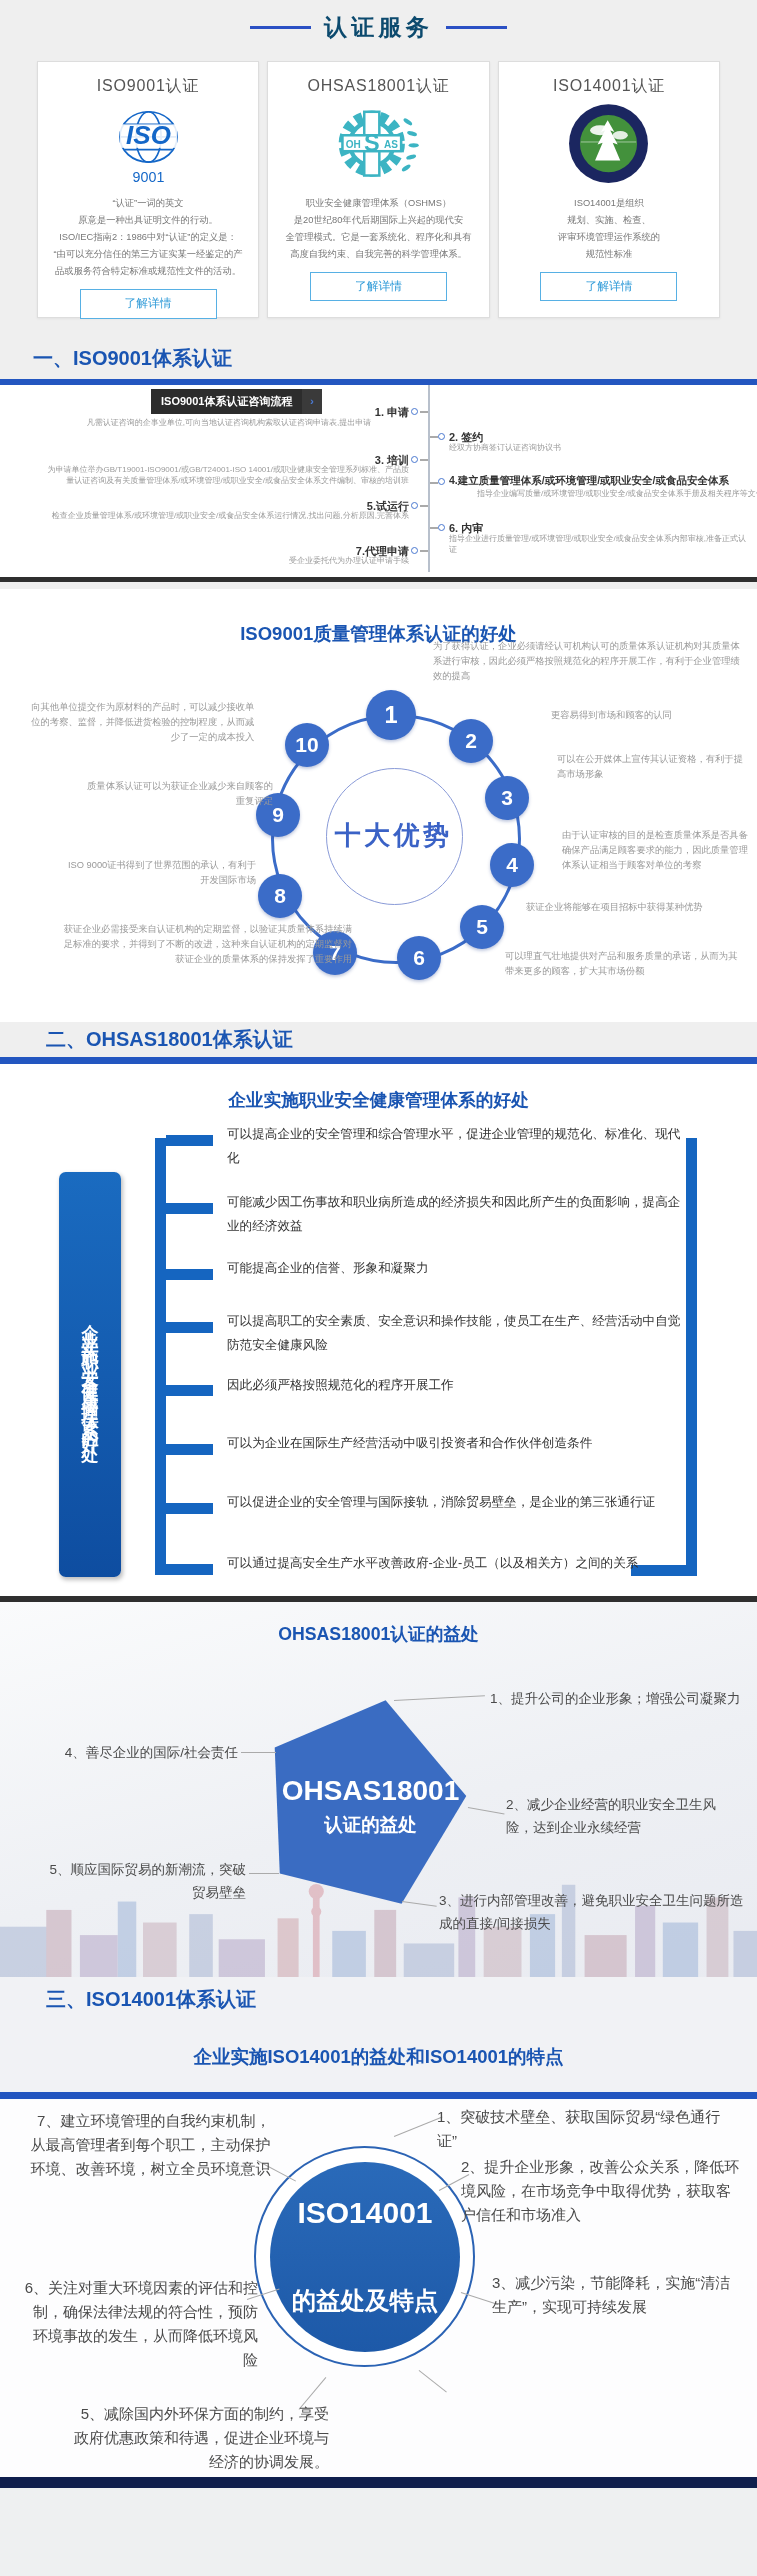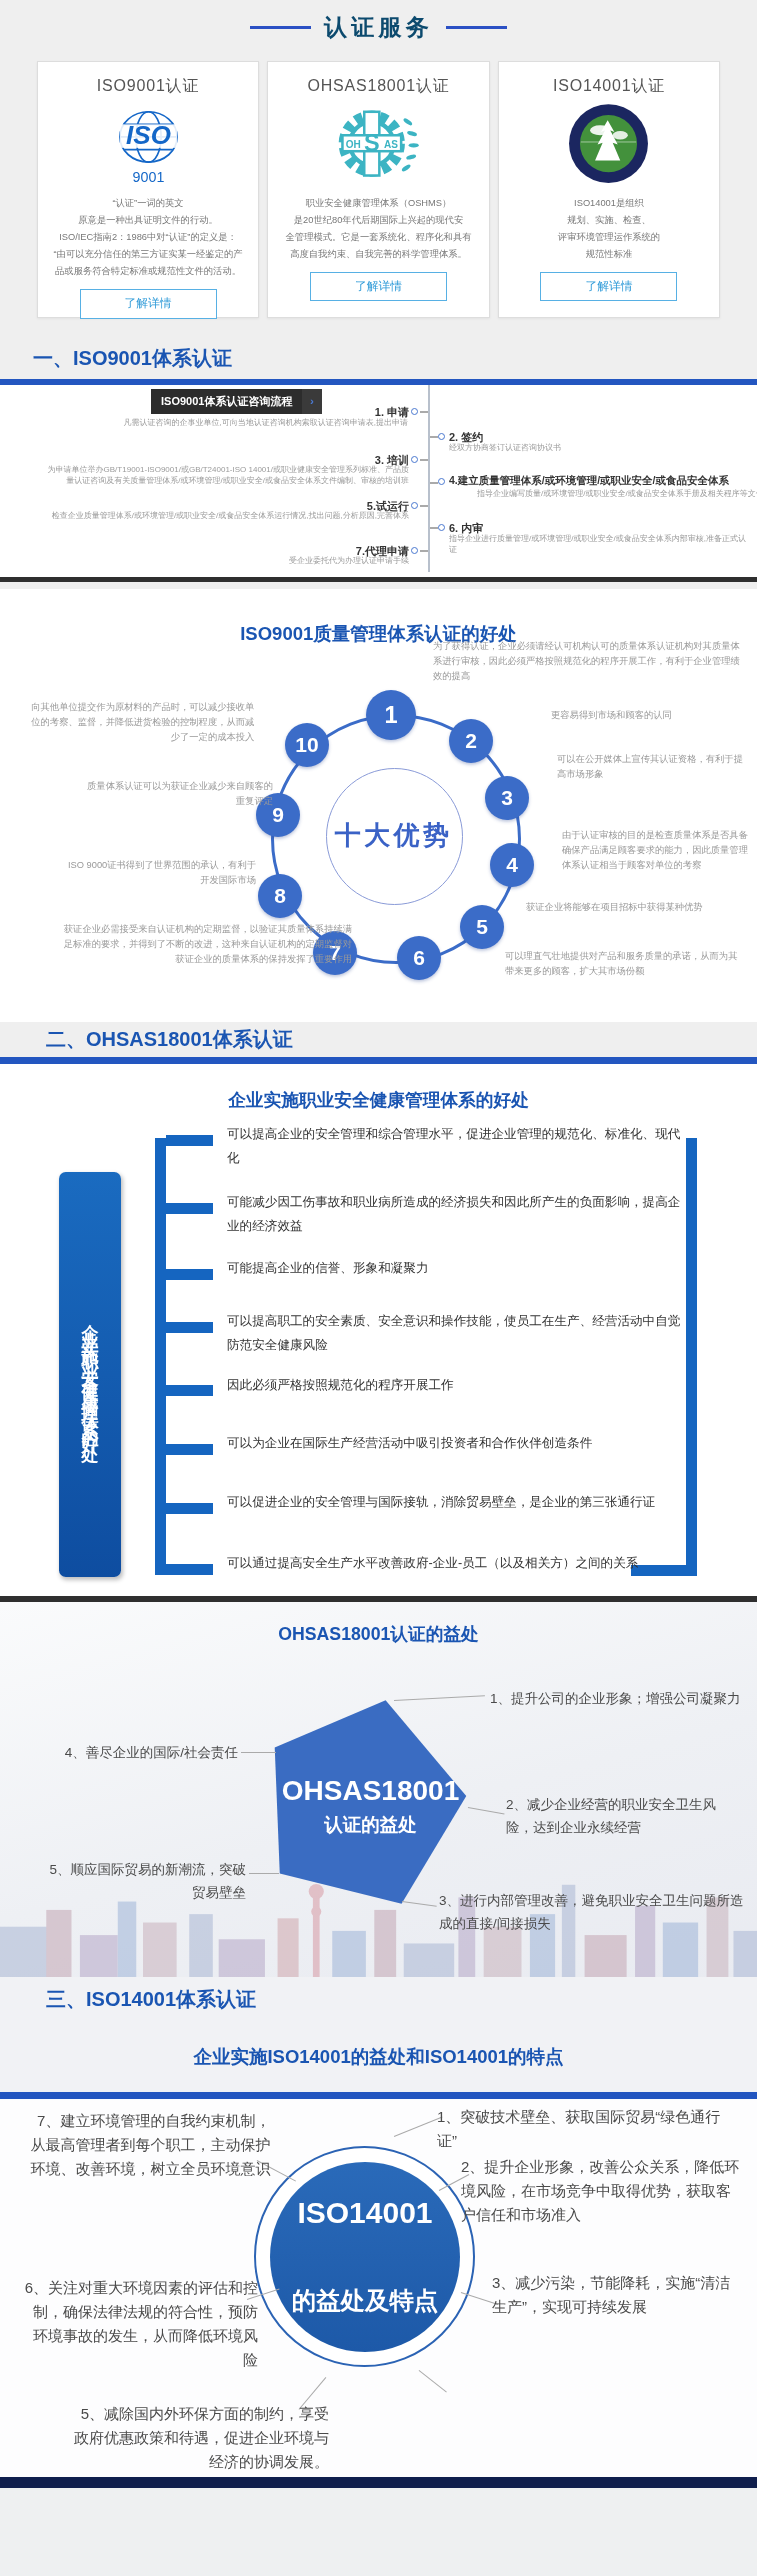--- a/index.html
+++ b/index.html
@@ -163,21 +163,21 @@
 <section class="flow-panel">
   <div class="flow-line"></div>
   <div class="flow-badge">
     <div class="lbl">ISO9001体系认证咨询流程</div>
     <div class="arr">›</div>
   </div>
 
   <div class="st-title ta-r" style="left:0;top:20px;width:409px;">1. 申请</div>
   <div class="dash" style="left:420px;top:26px;"></div>
   <div class="mk" style="left:411px;top:23px;"></div>
-  <div class="st-desc ta-r" style="left:50px;top:32px;width:358px;">凡需认证咨询的企事业单位,可向当地认证咨询机构索取认证咨询申请表,提出申请</div>
+  <div class="st-desc ta-r" style="left:50px;top:32px;width:358px;text-align:center;">凡需认证咨询的企事业单位,可向当地认证咨询机构索取认证咨询申请表,提出申请</div>
 
   <div class="dash" style="left:430px;top:51px;"></div>
   <div class="mk" style="left:438px;top:48px;"></div>
   <div class="st-title" style="left:449px;top:45px;width:303px;">2. 签约</div>
   <div class="st-desc" style="left:449px;top:57px;width:303px;">经双方协商签订认证咨询协议书</div>
 
   <div class="st-title ta-r" style="left:0;top:68px;width:409px;">3. 培训</div>
   <div class="dash" style="left:420px;top:74px;"></div>
   <div class="mk" style="left:411px;top:71px;"></div>
   <div class="st-desc ta-r" style="left:46px;top:79px;width:363px;">为申请单位举办GB/T19001-ISO9001/或GB/T24001-ISO 14001/或职业健康安全管理系列标准、产品质量认证咨询及有关质量管理体系/或环境管理/或职业安全/或食品安全体系文件编制、审核的培训班</div>

